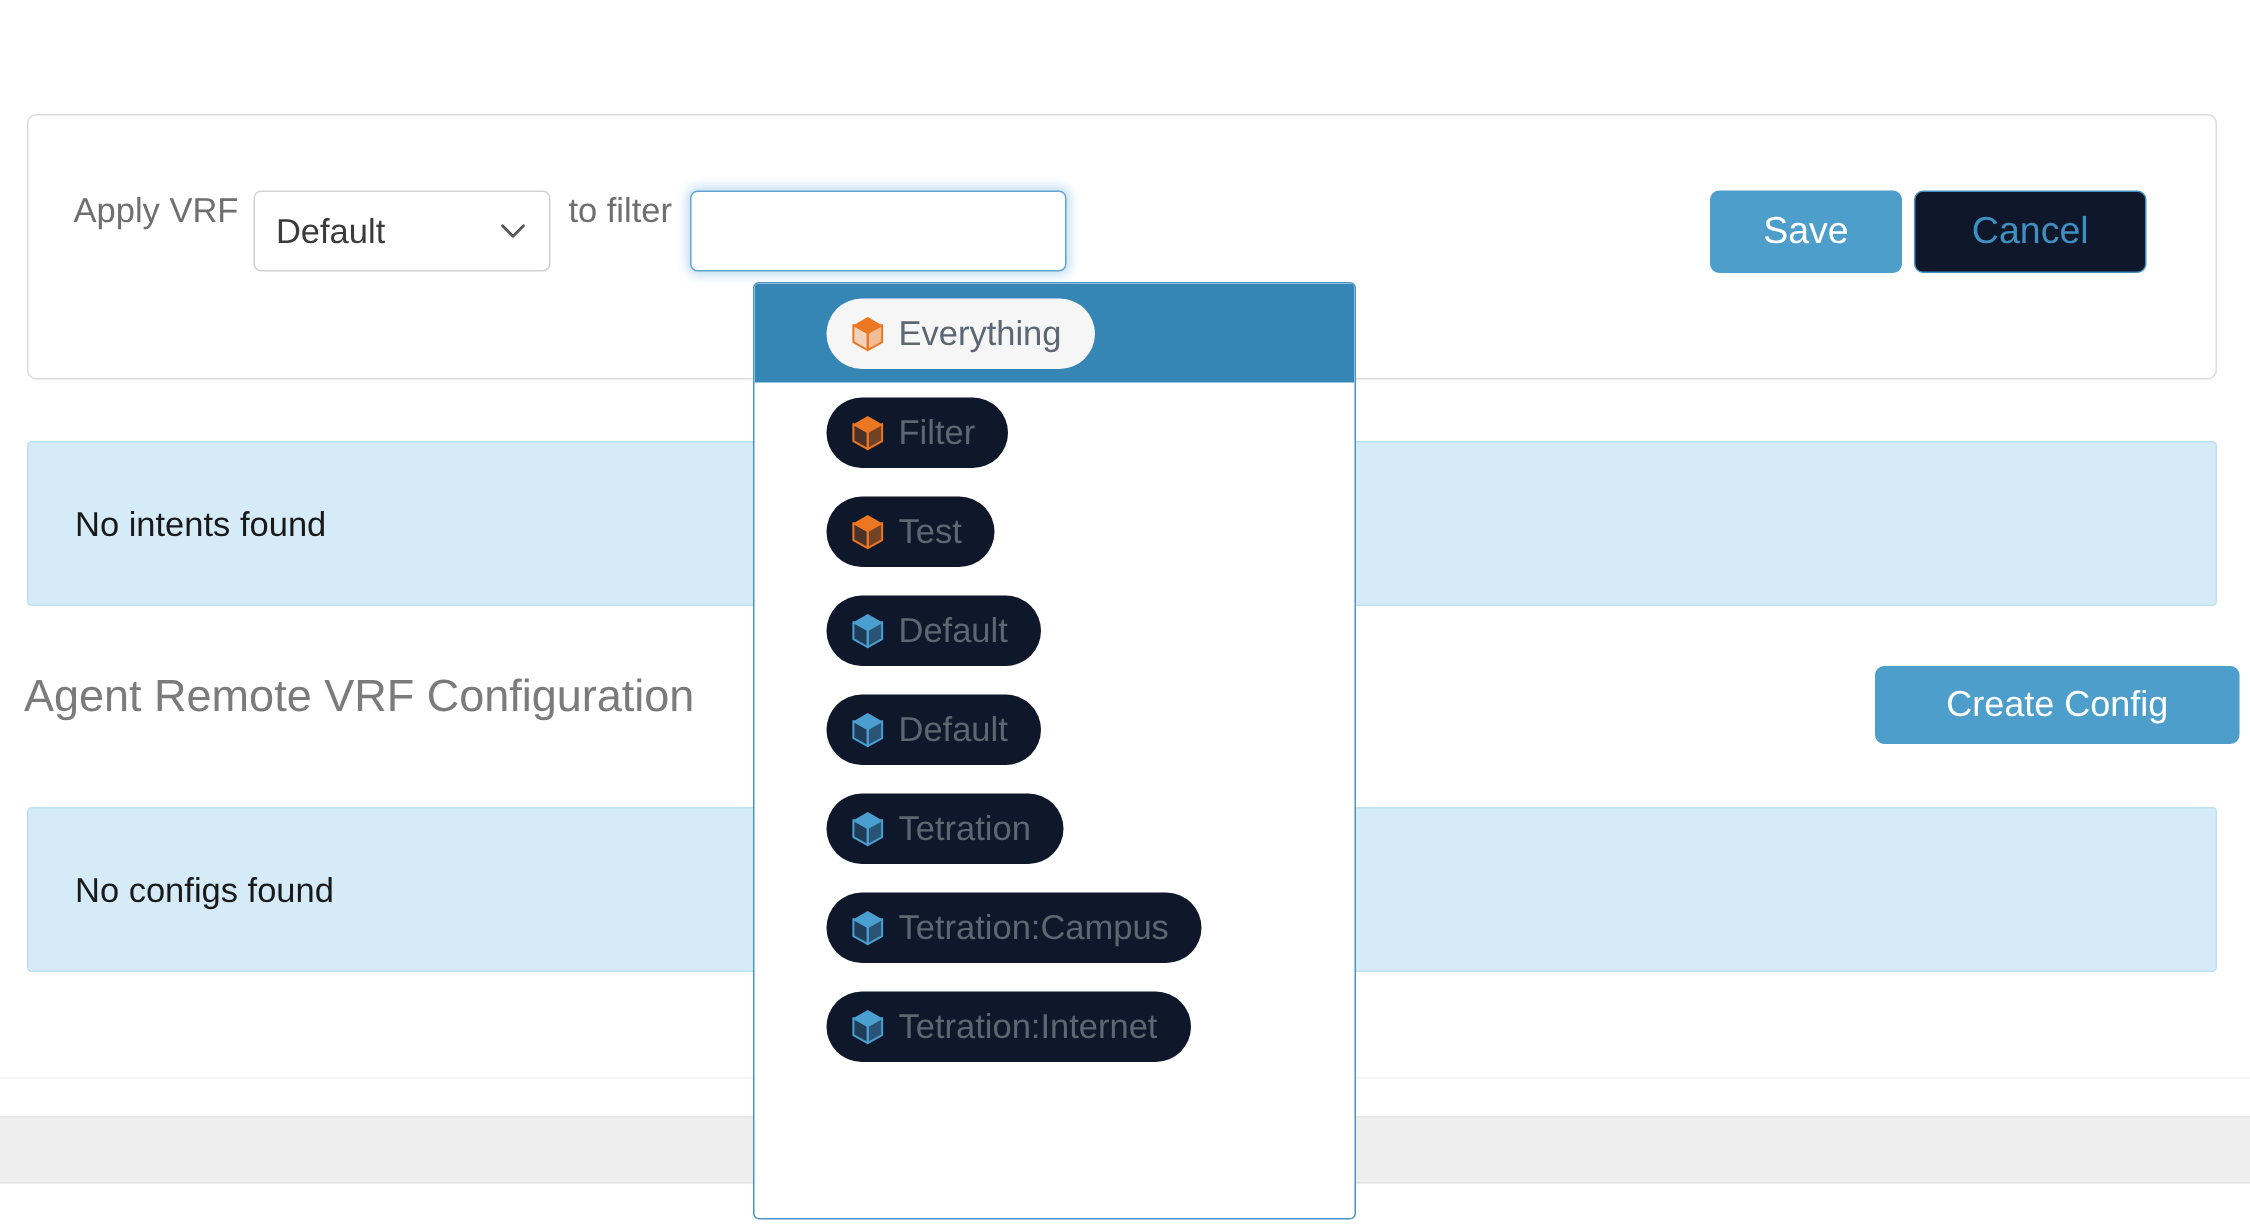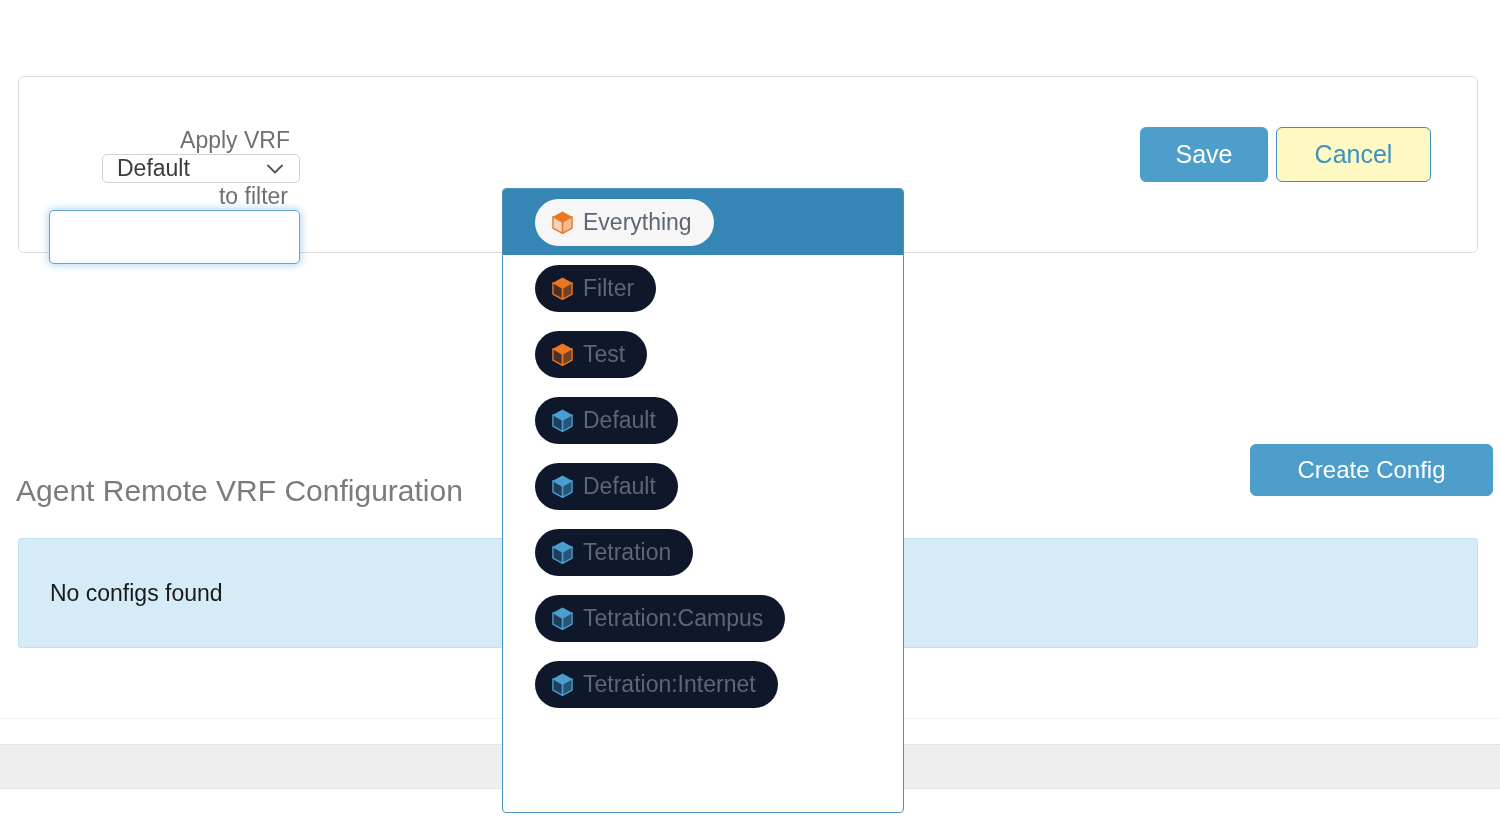--- a/index.html
+++ b/index.html
@@ -30,23 +30,22 @@
     left: 18px; top: 76px;
     width: 1460px; height: 177px;
     border: 1px solid #dcdcdc;
     border-radius: 6px;
     background: #fff;
   }
   .vrf-row {
     position: absolute;
     left: 30px; top: 50px;
     display: flex;
-    align-items: flex-end;
+    align-items: flex-start;
     height: 56px;
-    flex-direction: column;
   }
   .lbl-apply-vrf {
     font-size: 23px;
     color: #6f6f6f;
     white-space: nowrap;
     margin-right: 10px;
   }
   .vrf-select {
     position: relative;
     width: 198px; height: 54px;
@@ -110,21 +109,21 @@
     left: 1121px; top: 50px;
     width: 128px; height: 55px;
     background: #4d9ecb;
     border: 1px solid #4d9ecb;
     color: #ffffff;
   }
   .btn-cancel {
     position: absolute;
     left: 1257px; top: 50px;
     width: 155px; height: 55px;
-    background: #fef9c3;
+    background: #0f172a;
     border: 1px solid #3f8fc0;
     color: #3f8fc0;
   }
 
   
   .info-banner {
     position: absolute;
     background: #d5ecf8;
     border: 1px solid #bfe0f2;
     border-radius: 3px;
@@ -136,21 +135,21 @@
     color: #191919;
     padding-left: 31px;
     white-space: nowrap;
   }
   #banner-intents { left: 18px; top: 294px; width: 1460px; height: 110px; }
   #banner-configs { left: 18px; top: 538px; width: 1460px; height: 110px; }
 
   
   .section-heading {
     position: absolute;
-    left: 16px; top: 474px;
+    left: 16px; top: 448px;
     font-size: 30px;
     color: #7b7b7b;
     font-weight: 400;
     white-space: nowrap;
   }
   .btn-create-config {
     position: absolute;
     left: 1218px; top: 444px;
     width: 243px; height: 52px;
     background: #4d9ecb;
@@ -189,21 +188,21 @@
   }
   .scope-list {
     position: relative;
     height: 531px;
     overflow: hidden;
   }
   .scope-item {
     height: 66px;
     display: flex;
     align-items: center;
-    padding-left: 32px;
+    padding-left: 48px;
     cursor: pointer;
     background: transparent;
   }
   .scope-item.selected { background: #3585b5; }
   .scope-pill {
     display: inline-flex;
     align-items: center;
     background: #0f172a;
     border-radius: 26px;
     height: 47px;
@@ -271,20 +270,23 @@
 
       <div class="filter-input-wrap">
         <input class="filter-input" type="text" autofocus="" placeholder="" style="">
       </div>
     </div>
 
     <button class="btn btn-save">Save</button>
     <button class="btn btn-cancel">Cancel</button>
   </div>
 
+  <div class="info-banner" id="banner-intents">
+    <span class="txt">No intents found</span>
+  </div>
 
   <div class="section-heading">Agent Remote VRF Configuration</div>
   <button class="btn btn-create-config">Create Config</button>
 
   <div class="info-banner" id="banner-configs">
     <span class="txt">No configs found</span>
   </div>
 
   <div class="band-rule"></div>
   <div class="bottom-band"></div>

